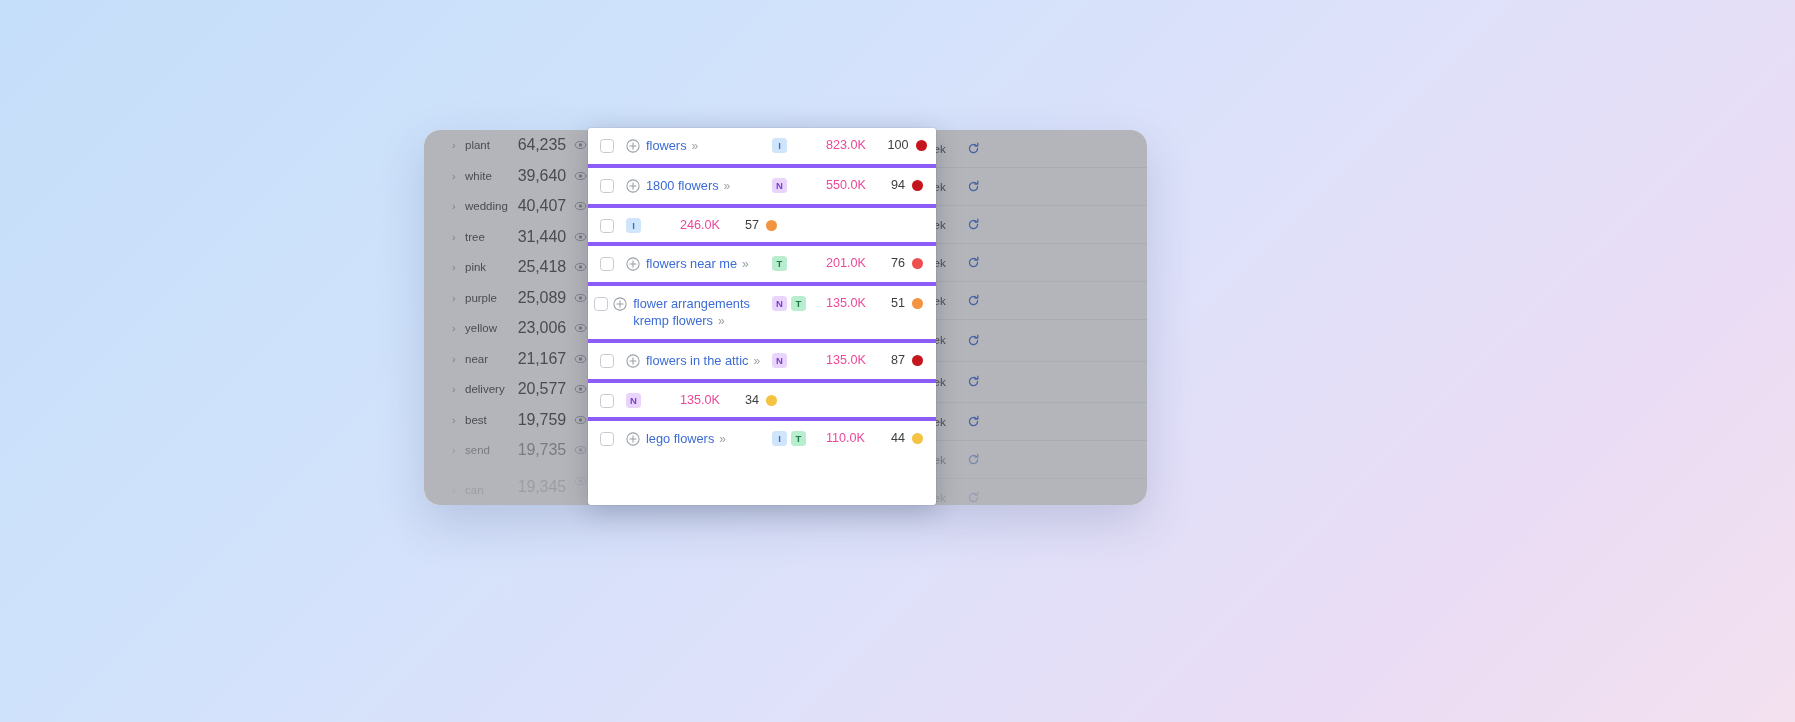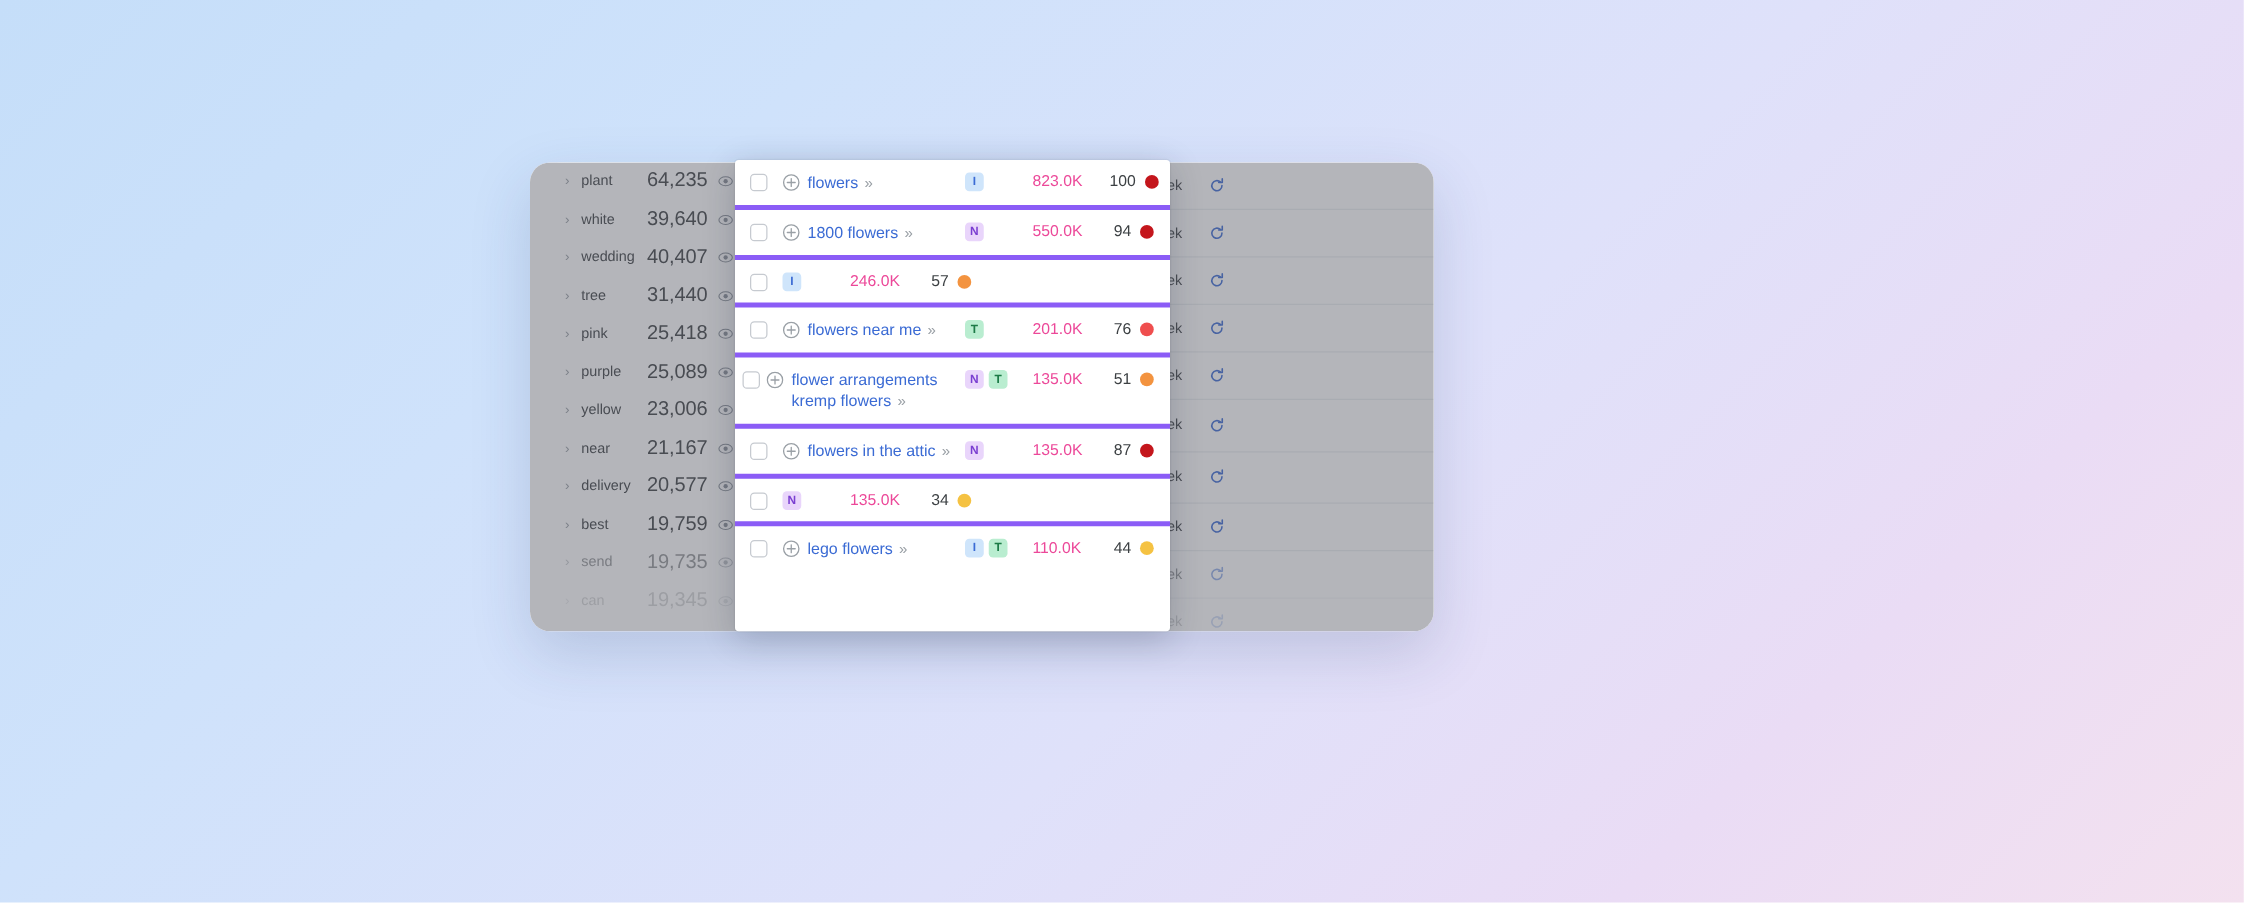--- a/index.html
+++ b/index.html
@@ -59,21 +59,21 @@
     font-size: 16px; color: #3c4043;
     letter-spacing: -0.1px;
   }
   .eye {
     position: absolute; right: 5px; top: 50%;
     transform: translateY(-50%);
     width: 13px; height: 13px;
   }
   .eye svg { display:block; }
   .side-fade-1 { opacity: .55; }
-  .side-fade-2 { opacity: .22; }
+  .side-fade-2 { opacity: .22; align-items: flex-end; }
 
   
   .side-scroll {
     position: absolute;
     right: -6px; top: 190px;
     width: 3.5px; height: 110px;
     background: #c8ccd2;
     border-radius: 3px;
     z-index: 8;
   }

